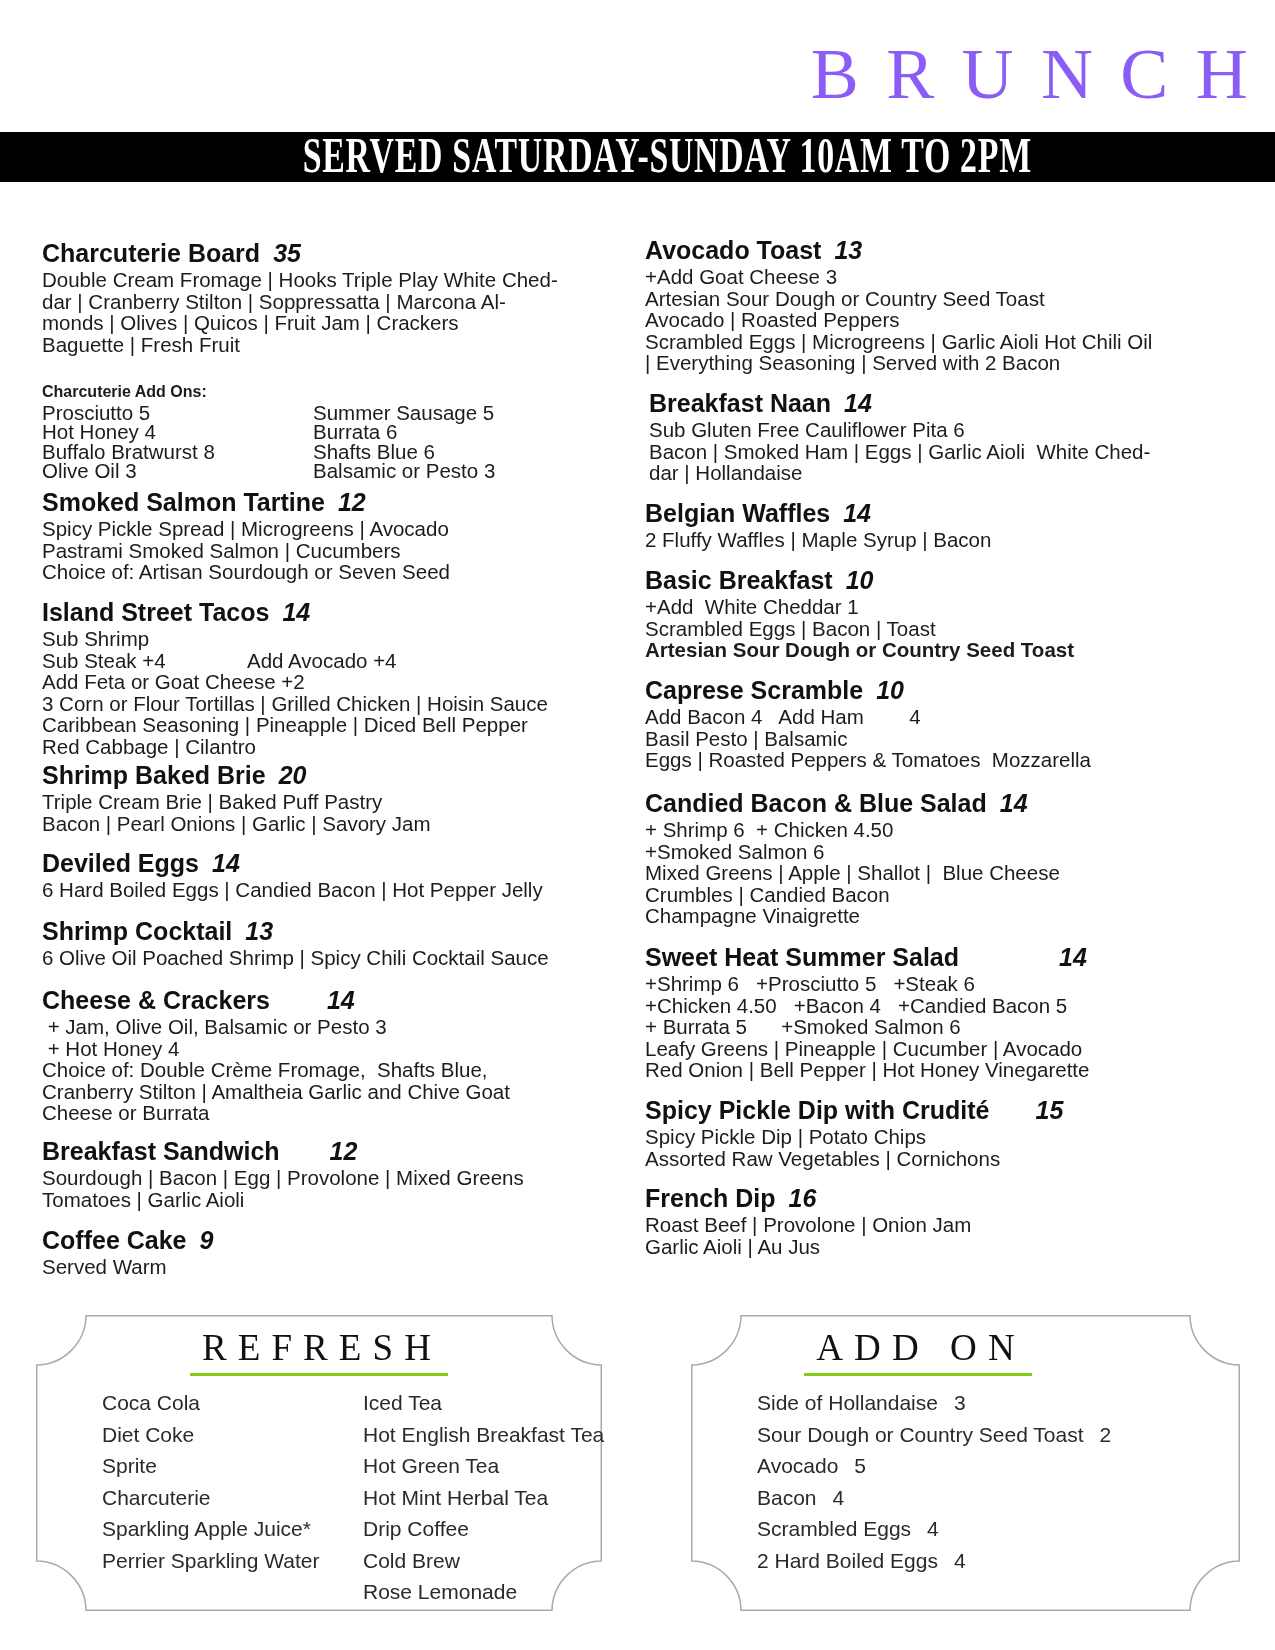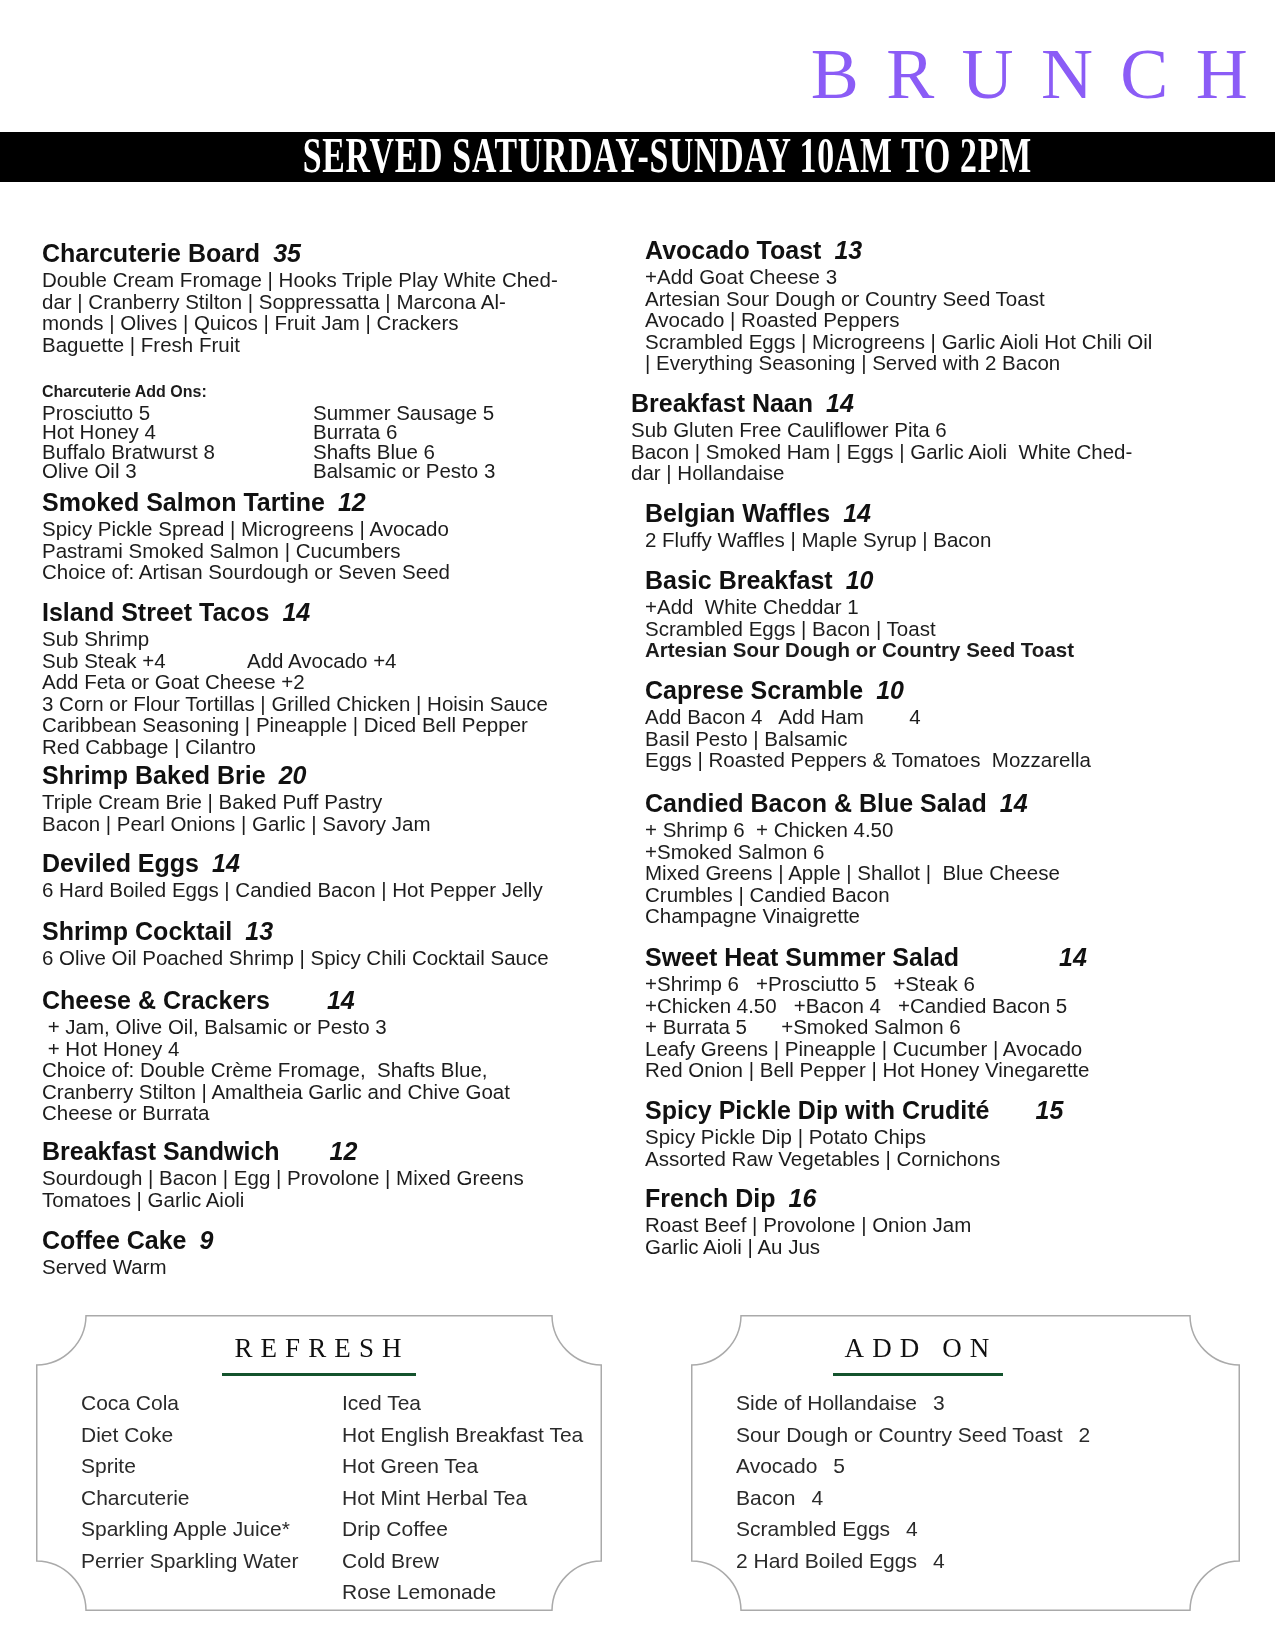--- a/index.html
+++ b/index.html
@@ -23,24 +23,24 @@
   .mi-line{font-size:20.5px;line-height:21.5px;white-space:pre;}
   .mi-line.bold{font-weight:700;}
   .mi-sub{margin-top:26px;font-size:16px;line-height:21.5px;font-weight:700;white-space:pre;}
   .mi-pair{display:grid;font-size:20.5px;line-height:21.5px;white-space:pre;}
   .mi-pair.tight{line-height:19.5px;}
 
   
   .box{position:absolute;}
   .box-border{position:absolute;left:0;top:0;}
   .box-title-wrap{position:relative;text-align:center;margin-top:13px;}
-  .box-title{display:inline-block;font-family:"Liberation Serif", serif;font-size:27px;
-    line-height:40px;letter-spacing:0.30em;color:#111;border-bottom:3px solid #14532d;
+  .box-title{display:inline-block;font-family:"Liberation Serif", serif;font-size:37px;
+    line-height:40px;letter-spacing:0.30em;color:#111;border-bottom:3px solid #84cc16;
     padding:0 6px 5px 12px;white-space:pre;}
-  .box-items{position:relative;margin-top:11px;padding-left:45px;font-size:21px;color:#2a2a2a;}
+  .box-items{position:relative;margin-top:11px;padding-left:45px;font-size:21px;color:#2a2a2a;margin-left:21px;}
   .rf-grid{display:flex;}
   .rf-col1{width:261px;flex:0 0 261px;}
   .rf-row,.ad-row{line-height:31.5px;white-space:pre;}
   .ad-price{margin-left:16px;}
 </style>
 </head>
 <body>
 
 <div class="page">
 
@@ -54,21 +54,21 @@
       <section class="menu-item" style="left: 42px; top: 240px;"><h3 class="mi-head"><span>Charcuterie Board</span><span class="mi-price">35</span></h3><div class="mi-line">Double Cream Fromage | Hooks Triple Play White Ched-</div><div class="mi-line">dar | Cranberry Stilton | Soppressatta | Marcona Al-</div><div class="mi-line">monds | Olives | Quicos | Fruit Jam | Crackers</div><div class="mi-line">Baguette | Fresh Fruit</div><div class="mi-sub">Charcuterie Add Ons:</div><div class="mi-pair tight" style="grid-template-columns: 271px auto;"><span>Prosciutto 5</span><span>Summer Sausage 5</span></div><div class="mi-pair tight" style="grid-template-columns: 271px auto;"><span>Hot Honey 4</span><span>Burrata 6</span></div><div class="mi-pair tight" style="grid-template-columns: 271px auto;"><span>Buffalo Bratwurst 8</span><span>Shafts Blue 6</span></div><div class="mi-pair tight" style="grid-template-columns: 271px auto;"><span>Olive Oil 3</span><span>Balsamic or Pesto 3</span></div></section>
       <section class="menu-item" style="left: 42px; top: 489px;"><h3 class="mi-head"><span>Smoked Salmon Tartine</span><span class="mi-price">12</span></h3><div class="mi-line">Spicy Pickle Spread | Microgreens | Avocado</div><div class="mi-line">Pastrami Smoked Salmon | Cucumbers</div><div class="mi-line">Choice of: Artisan Sourdough or Seven Seed</div></section>
       <section class="menu-item" style="left: 42px; top: 599px;"><h3 class="mi-head"><span>Island Street Tacos</span><span class="mi-price">14</span></h3><div class="mi-line">Sub Shrimp</div><div class="mi-pair" style="grid-template-columns: 205px auto;"><span>Sub Steak +4</span><span>Add Avocado +4</span></div><div class="mi-line">Add Feta or Goat Cheese +2</div><div class="mi-line">3 Corn or Flour Tortillas | Grilled Chicken | Hoisin Sauce</div><div class="mi-line">Caribbean Seasoning | Pineapple | Diced Bell Pepper</div><div class="mi-line">Red Cabbage | Cilantro</div></section>
       <section class="menu-item" style="left: 42px; top: 762px;"><h3 class="mi-head"><span>Shrimp Baked Brie</span><span class="mi-price">20</span></h3><div class="mi-line">Triple Cream Brie | Baked Puff Pastry</div><div class="mi-line">Bacon | Pearl Onions | Garlic | Savory Jam</div></section>
       <section class="menu-item" style="left: 42px; top: 850px;"><h3 class="mi-head"><span>Deviled Eggs</span><span class="mi-price">14</span></h3><div class="mi-line">6 Hard Boiled Eggs | Candied Bacon | Hot Pepper Jelly</div></section>
       <section class="menu-item" style="left: 42px; top: 918px;"><h3 class="mi-head"><span>Shrimp Cocktail</span><span class="mi-price">13</span></h3><div class="mi-line">6 Olive Oil Poached Shrimp | Spicy Chili Cocktail Sauce</div></section>
       <section class="menu-item" style="left: 42px; top: 987px;"><h3 class="mi-head"><span>Cheese &amp; Crackers</span><span class="mi-price" style="margin-left: 57px;">14</span></h3><div class="mi-line"> + Jam, Olive Oil, Balsamic or Pesto 3</div><div class="mi-line"> + Hot Honey 4</div><div class="mi-line">Choice of: Double Crème Fromage,  Shafts Blue,</div><div class="mi-line">Cranberry Stilton | Amaltheia Garlic and Chive Goat</div><div class="mi-line">Cheese or Burrata</div></section>
       <section class="menu-item" style="left: 42px; top: 1138px;"><h3 class="mi-head"><span>Breakfast Sandwich</span><span class="mi-price" style="margin-left: 50px;">12</span></h3><div class="mi-line">Sourdough | Bacon | Egg | Provolone | Mixed Greens</div><div class="mi-line">Tomatoes | Garlic Aioli</div></section>
       <section class="menu-item" style="left: 42px; top: 1227px;"><h3 class="mi-head"><span>Coffee Cake</span><span class="mi-price">9</span></h3><div class="mi-line">Served Warm</div></section>
       <section class="menu-item" style="left: 645px; top: 237px;"><h3 class="mi-head"><span>Avocado Toast</span><span class="mi-price">13</span></h3><div class="mi-line">+Add Goat Cheese 3</div><div class="mi-line">Artesian Sour Dough or Country Seed Toast</div><div class="mi-line">Avocado | Roasted Peppers</div><div class="mi-line">Scrambled Eggs | Microgreens | Garlic Aioli Hot Chili Oil</div><div class="mi-line">| Everything Seasoning | Served with 2 Bacon</div></section>
-      <section class="menu-item" style="left: 631px; top: 390px;"><h3 class="mi-head"><span>Breakfast Naan</span><span class="mi-price">14</span></h3><div class="mi-line">Sub Gluten Free Cauliflower Pita 6</div><div class="mi-line">Bacon | Smoked Ham | Eggs | Garlic Aioli  White Ched-</div><div class="mi-line">dar | Hollandaise</div></section>
+      <section class="menu-item" style="left: 649px; top: 390px;"><h3 class="mi-head"><span>Breakfast Naan</span><span class="mi-price">14</span></h3><div class="mi-line">Sub Gluten Free Cauliflower Pita 6</div><div class="mi-line">Bacon | Smoked Ham | Eggs | Garlic Aioli  White Ched-</div><div class="mi-line">dar | Hollandaise</div></section>
       <section class="menu-item" style="left: 645px; top: 500px;"><h3 class="mi-head"><span>Belgian Waffles</span><span class="mi-price">14</span></h3><div class="mi-line">2 Fluffy Waffles | Maple Syrup | Bacon</div></section>
       <section class="menu-item" style="left: 645px; top: 567px;"><h3 class="mi-head"><span>Basic Breakfast</span><span class="mi-price">10</span></h3><div class="mi-line">+Add  White Cheddar 1</div><div class="mi-line">Scrambled Eggs | Bacon | Toast</div><div class="mi-line bold">Artesian Sour Dough or Country Seed Toast</div></section>
       <section class="menu-item" style="left: 645px; top: 677px;"><h3 class="mi-head"><span>Caprese Scramble</span><span class="mi-price">10</span></h3><div class="mi-line">Add Bacon 4   Add Ham        4</div><div class="mi-line">Basil Pesto | Balsamic</div><div class="mi-line">Eggs | Roasted Peppers &amp; Tomatoes  Mozzarella</div></section>
       <section class="menu-item" style="left: 645px; top: 790px;"><h3 class="mi-head"><span>Candied Bacon &amp; Blue Salad</span><span class="mi-price">14</span></h3><div class="mi-line">+ Shrimp 6  + Chicken 4.50</div><div class="mi-line">+Smoked Salmon 6</div><div class="mi-line">Mixed Greens | Apple | Shallot |  Blue Cheese</div><div class="mi-line">Crumbles | Candied Bacon</div><div class="mi-line">Champagne Vinaigrette</div></section>
       <section class="menu-item" style="left: 645px; top: 944px;"><h3 class="mi-head"><span>Sweet Heat Summer Salad</span><span class="mi-price" style="margin-left: 100px;">14</span></h3><div class="mi-line">+Shrimp 6   +Prosciutto 5   +Steak 6</div><div class="mi-line">+Chicken 4.50   +Bacon 4   +Candied Bacon 5</div><div class="mi-line">+ Burrata 5      +Smoked Salmon 6</div><div class="mi-line">Leafy Greens | Pineapple | Cucumber | Avocado</div><div class="mi-line">Red Onion | Bell Pepper | Hot Honey Vinegarette</div></section>
       <section class="menu-item" style="left: 645px; top: 1097px;"><h3 class="mi-head"><span>Spicy Pickle Dip with Crudité</span><span class="mi-price" style="margin-left: 46px;">15</span></h3><div class="mi-line">Spicy Pickle Dip | Potato Chips</div><div class="mi-line">Assorted Raw Vegetables | Cornichons</div></section>
       <section class="menu-item" style="left: 645px; top: 1185px;"><h3 class="mi-head"><span>French Dip</span><span class="mi-price">16</span></h3><div class="mi-line">Roast Beef | Provolone | Onion Jam</div><div class="mi-line">Garlic Aioli | Au Jus</div></section>
     </div>
 
   <div class="box" id="refresh-box" style="left:36px;top:1315px;width:566px;height:296px">

